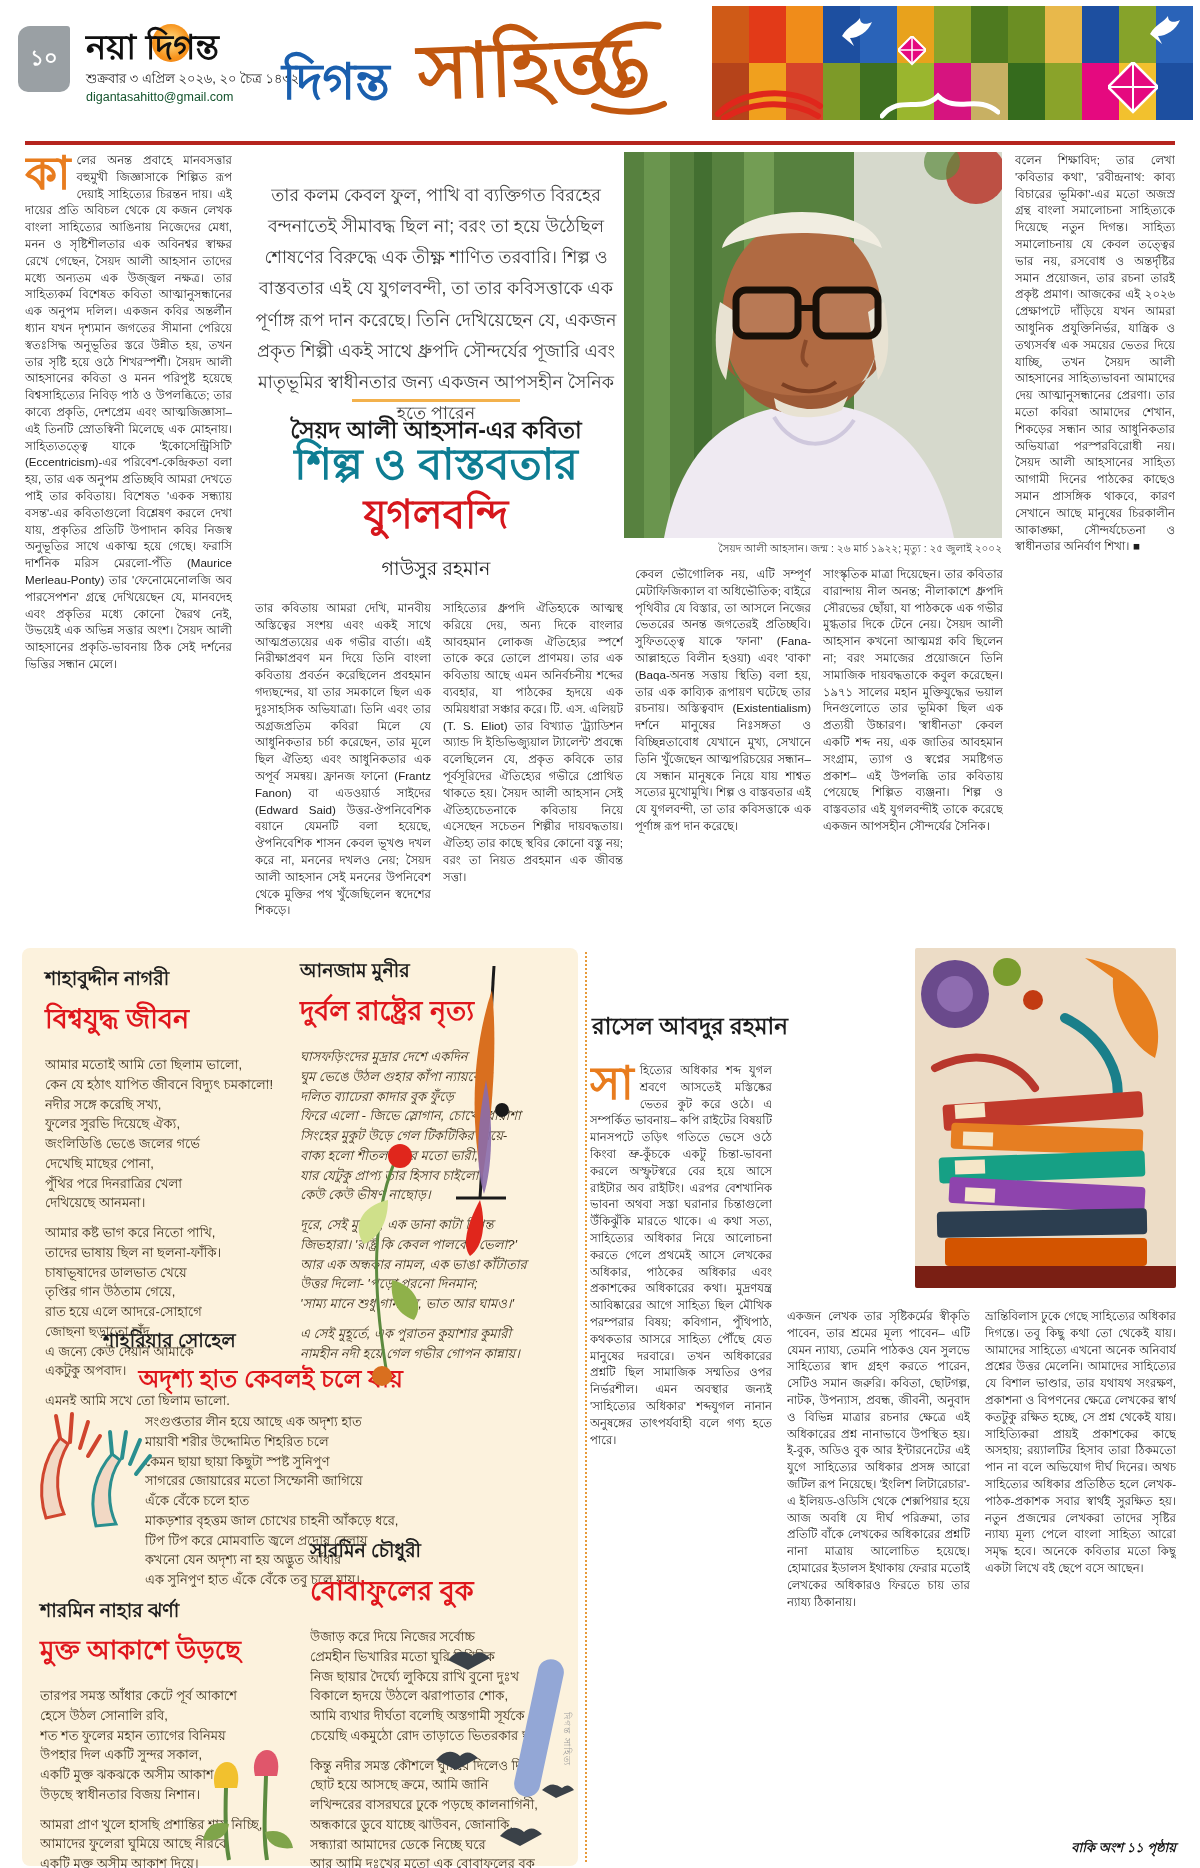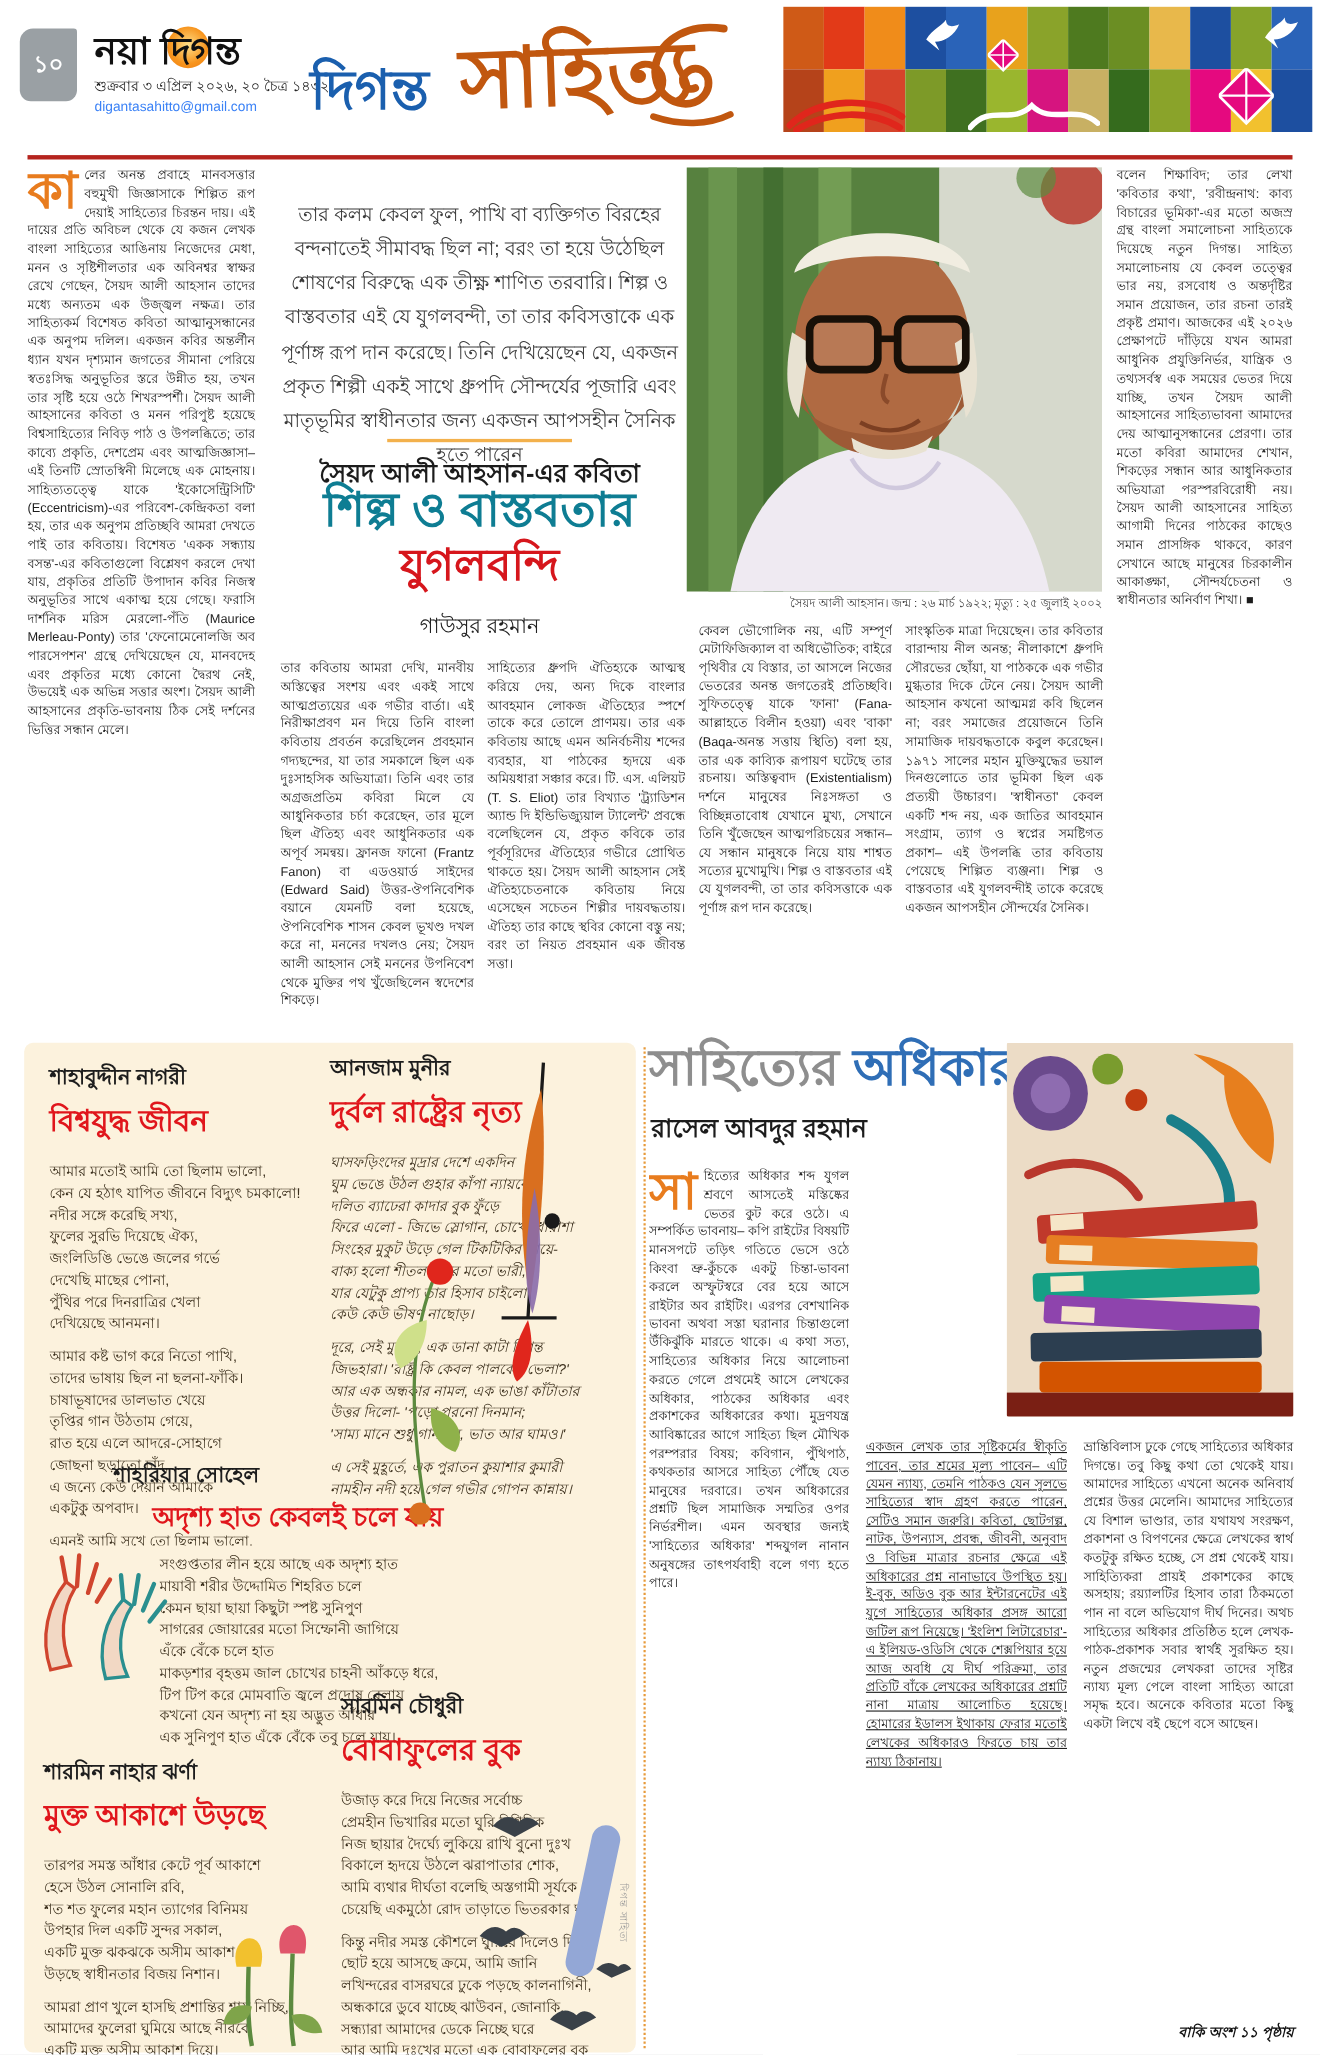--- a/index.html
+++ b/index.html
@@ -9,21 +9,21 @@
 
   
   .pageno{left:18px;top:26px;width:52px;height:66px;background:#9aa0a4;color:#fff;
           border-radius:12px 3px 10px 10px;display:flex;align-items:center;justify-content:center;
           font-size:21px;font-weight:bold;}
   .brand{left:86px;top:30px;width:220px;}
   .sun{position:absolute;left:66px;top:-6px;width:38px;height:38px;border-radius:50%;
        background:radial-gradient(circle at 50% 45%,#ffe08a 0%,#f7941d 60%,#ef7d12 100%);z-index:0;}
   .brand-name{position:relative;z-index:1;font-size:34px;font-weight:bold;color:#101010;line-height:1.05;}
   .brand-date{font-size:13px;color:#222;margin-top:3px;}
-  .brand-email{font-size:12.5px;color:#3b82f6;}
+  .brand-email{font-size:12.5px;color:#14532d;}
   .sec-t1{left:282px;top:44px;font-size:50px;font-weight:bold;color:#1a5fae;}
   .sec-t2{left:418px;top:10px;font-size:76px;font-weight:bold;color:#c1570f;transform:rotate(-2deg);}
   .mosaic{left:712px;top:6px;width:482px;height:114px;display:flex;flex-wrap:wrap;overflow:hidden;}
   .tile{width:37px;height:57px;}
   .toprule{left:25px;top:141px;width:1150px;height:4px;background:#b5241e;}
 
   
   .bodytxt{font-size:11.6px;line-height:1.45;text-align:justify;color:#1c1c1c;overflow:hidden;}
   .colA{left:25px;top:152px;width:207px;height:792px;}
   .colB{left:255px;top:600px;width:176px;height:344px;}
@@ -50,21 +50,21 @@
   .pline:empty{height:10px;}
   .credit-vert{left:560px;top:1712px;writing-mode:vertical-rl;font-size:9px;color:#9a9a9a;letter-spacing:1px;}
 
   
   .r-head{left:590px;top:946px;width:560px;font-size:46px;font-weight:bold;line-height:1.05;}
   .r-head .g{color:#8e8e8e;}
   .r-head .b{color:#2f6eb6;}
   .r-byline{left:592px;top:1008px;font-size:23px;color:#1c1c1c;font-weight:bold;}
   .rcol1{left:590px;top:1062px;width:182px;height:790px;}
   .rcol2a{left:787px;top:1065px;width:120px;height:228px;}
-  .rcol2{left:787px;top:1308px;width:183px;height:540px;text-decoration:underline;}
+  .rcol2{left:787px;top:1308px;width:183px;height:540px;}
   .rcol3{left:985px;top:1308px;width:191px;height:520px;}
   .r-illu{left:915px;top:948px;width:261px;height:340px;overflow:hidden;border-radius:2px;}
   .continued{left:985px;top:1838px;width:191px;text-align:right;font-size:13px;font-weight:bold;font-style:italic;color:#111;}
 </style>
 </head>
 <body>
 
 <div class="page">
 
   <div class="abs pageno">
@@ -327,25 +327,20 @@
     <path d="M80 104 C96 100 106 108 108 120 C92 122 82 116 80 104 Z" fill="#7fa44a"></path>
   </svg>
   <svg class="abs" style="left:430px;top:1640px;" width="145" height="222" viewBox="0 0 145 222">
     <rect x="96" y="18" width="26" height="140" rx="13" fill="#93a7d6" transform="rotate(12 109 88)"></rect>
     <path d="M18 20 Q30 6 42 16 Q50 8 60 18 L38 30 Z" fill="#3a4148"></path>
     <path d="M6 120 Q18 106 30 116 Q38 108 48 118 L26 130 Z" fill="#3a4148"></path>
     <path d="M70 196 Q82 182 94 192 Q102 184 112 194 L90 206 Z" fill="#3a4148"></path>
     <path d="M112 150 Q122 140 132 148 Q138 142 144 150 L126 158 Z" fill="#3a4148"></path>
   </svg>
 
-  <div class="abs r-head">
-    <span class="g">সাহিত্যের</span>
-    <span> </span>
-    <span class="b">অধিকার</span>
-  </div>
   <div class="abs r-byline">রাসেল আবদুর রহমান</div>
 
   <div class="abs r-illu">
     <svg width="261" height="340" viewBox="0 0 261 340">
       <rect width="261" height="340" fill="#ecdcc6"></rect>
       <circle cx="40" cy="46" r="34" fill="#6a4a8c"></circle>
       <circle cx="40" cy="46" r="18" fill="#8e6cb0"></circle>
       <circle cx="92" cy="24" r="14" fill="#7a9c2e"></circle>
       <circle cx="118" cy="52" r="10" fill="#c23b12"></circle>
       <path d="M170 10 C230 20 252 70 240 110 C214 96 196 60 198 30 Z" fill="#e77f1e"></path>

